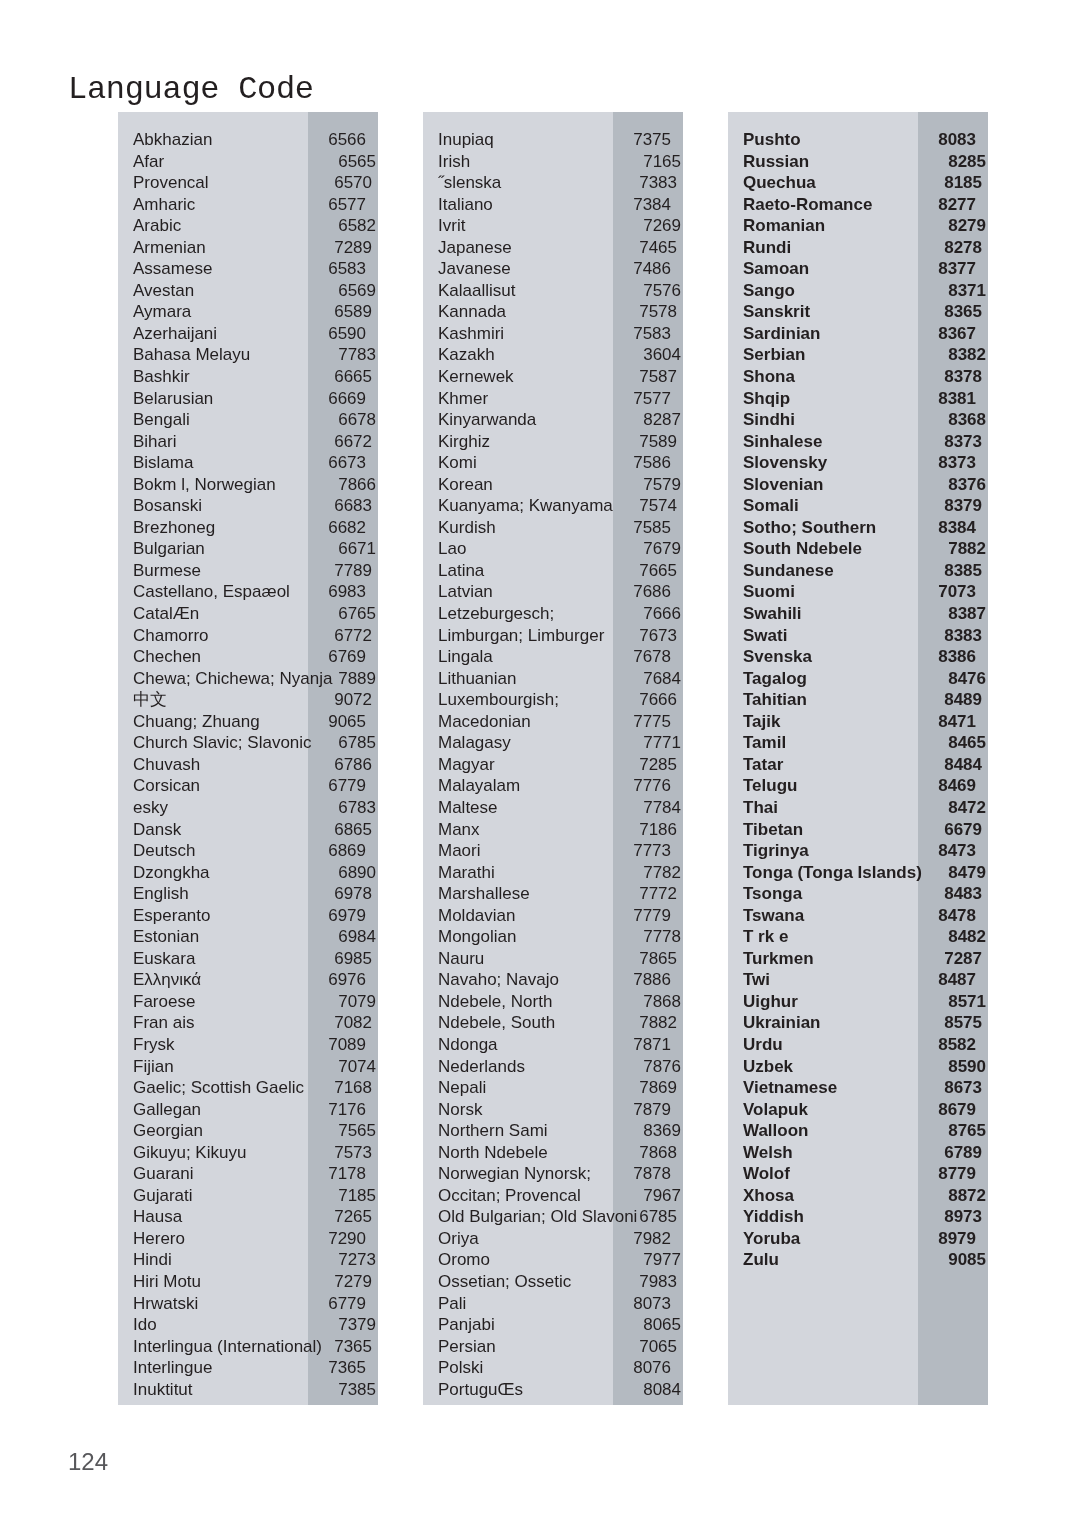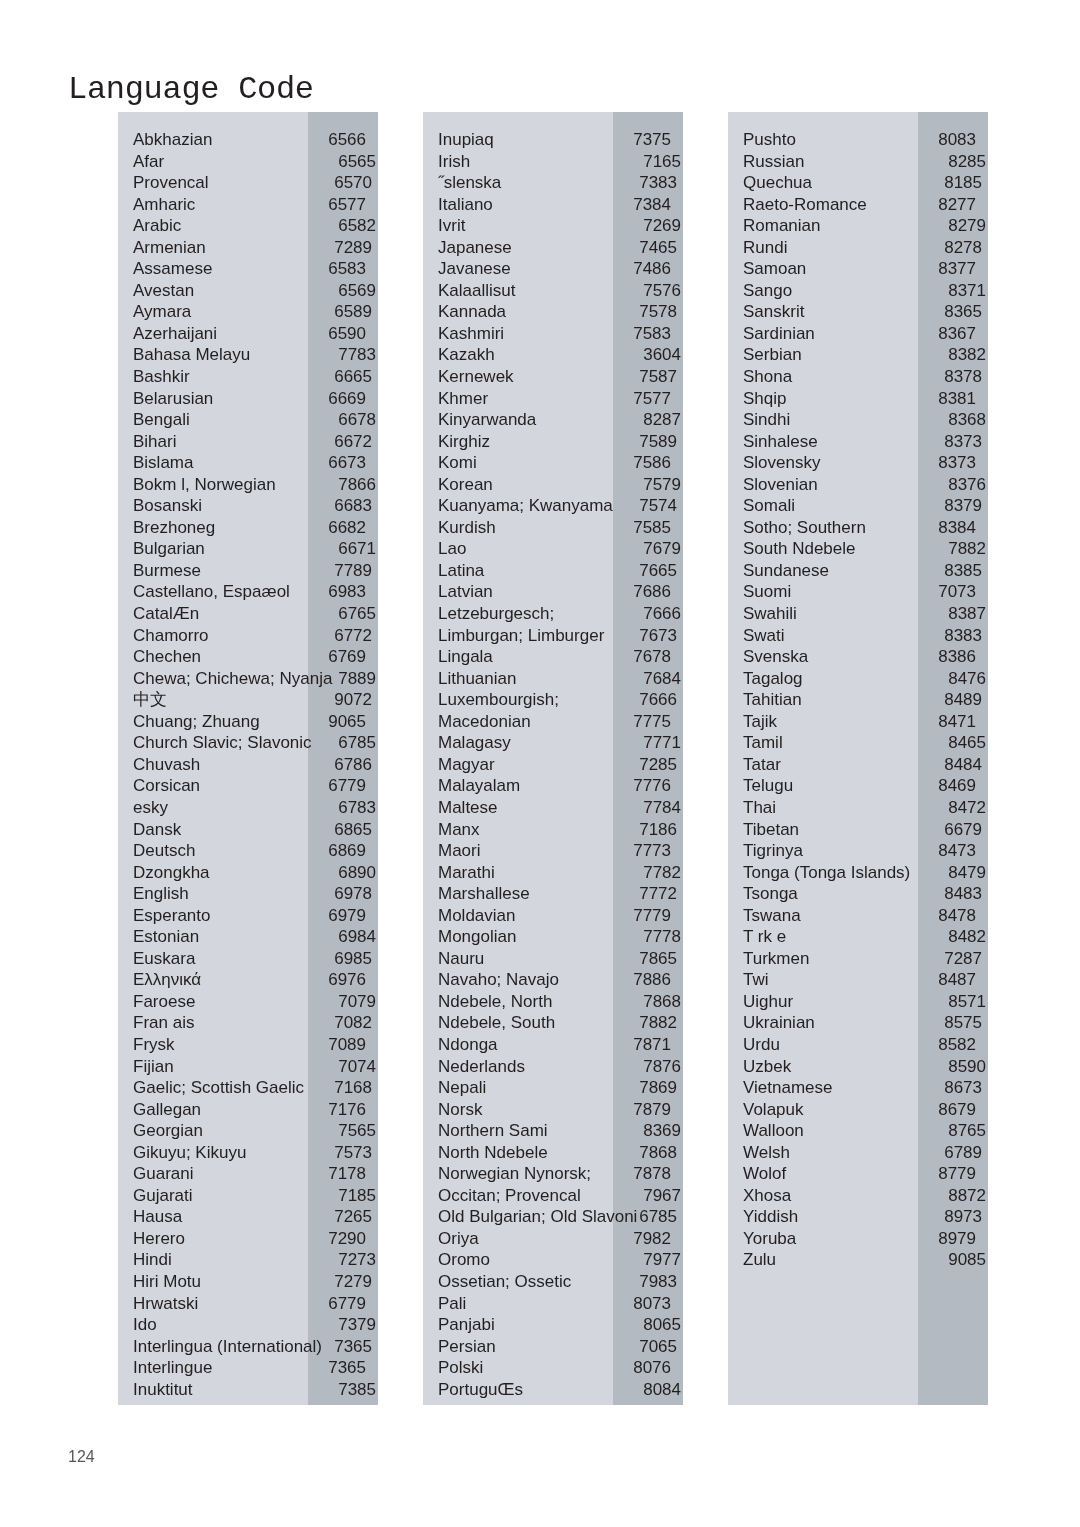--- a/index.html
+++ b/index.html
@@ -35,21 +35,21 @@
     height: 1293px;
   }
 
   .lang-column {
     position: absolute;
     top: 0;
     height: 1293px;
   }
   .lang-column.col-0 { left: 0px;   width: 260px; }
   .lang-column.col-1 { left: 305px; width: 260px; }
-  .lang-column.col-2 { left: 610px; width: 216px; }
+  .lang-column.col-2 { left: 610px; width: 216px; font-weight: bold; }
 
   
   .band-name {
     position: absolute;
     left: 0;
     top: 0;
     width: 190px;
     height: 100%;
     background: #d3d6dc;
   }
@@ -95,21 +95,21 @@
   }
 
   
   .lang-row.shift-a .lang-code { width: 58px; }
   .lang-row.shift-b .lang-code { width: 68px; }
 
   #page-number {
     position: absolute;
     left: 68px;
     top: 1448px;
-    font-size: 16px;
+    font-size: 24px;
     color: #58585b;
     font-family: "Liberation Sans", sans-serif;
   }
 </style>
 </head>
 <body style="background: rgb(255, 255, 255);">
 
 <h1 id="page-title" style="color: rgb(35, 31, 32);">Language Code</h1>
 
 <div id="table-area">

